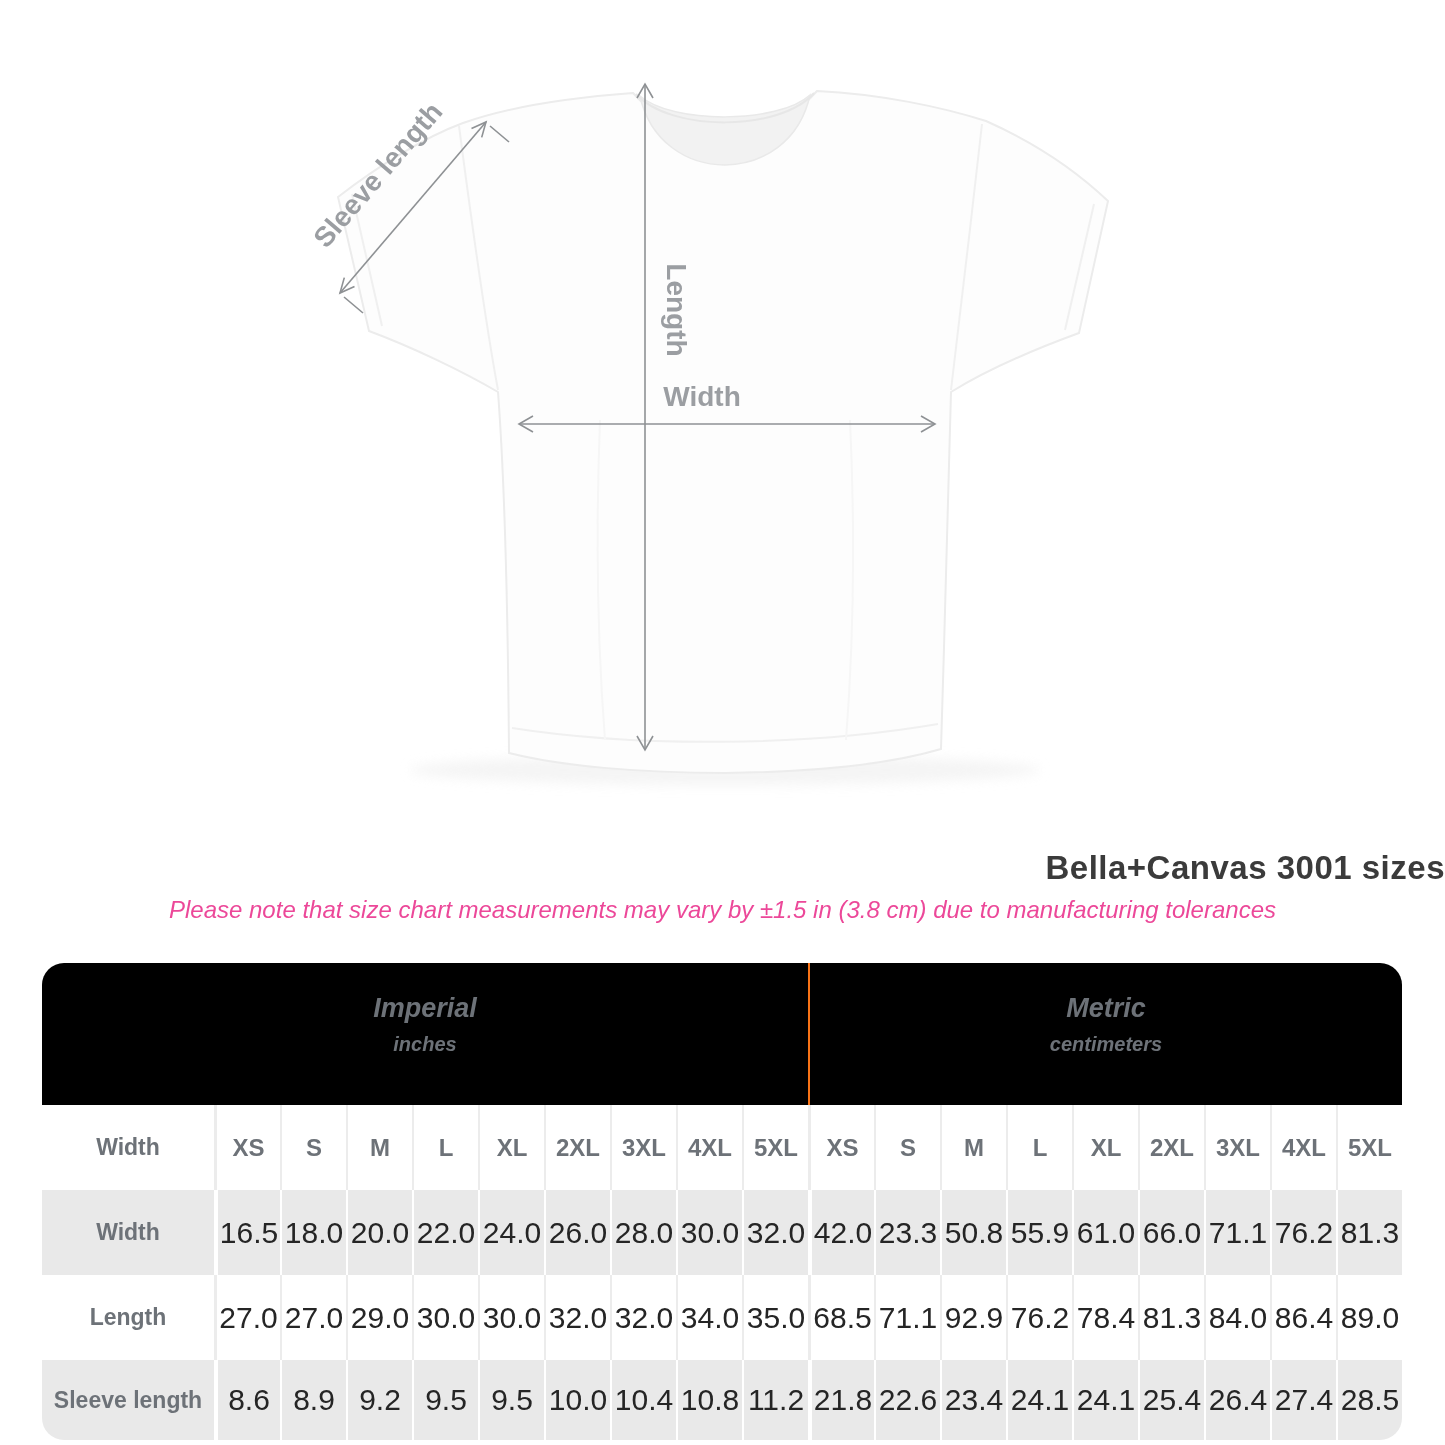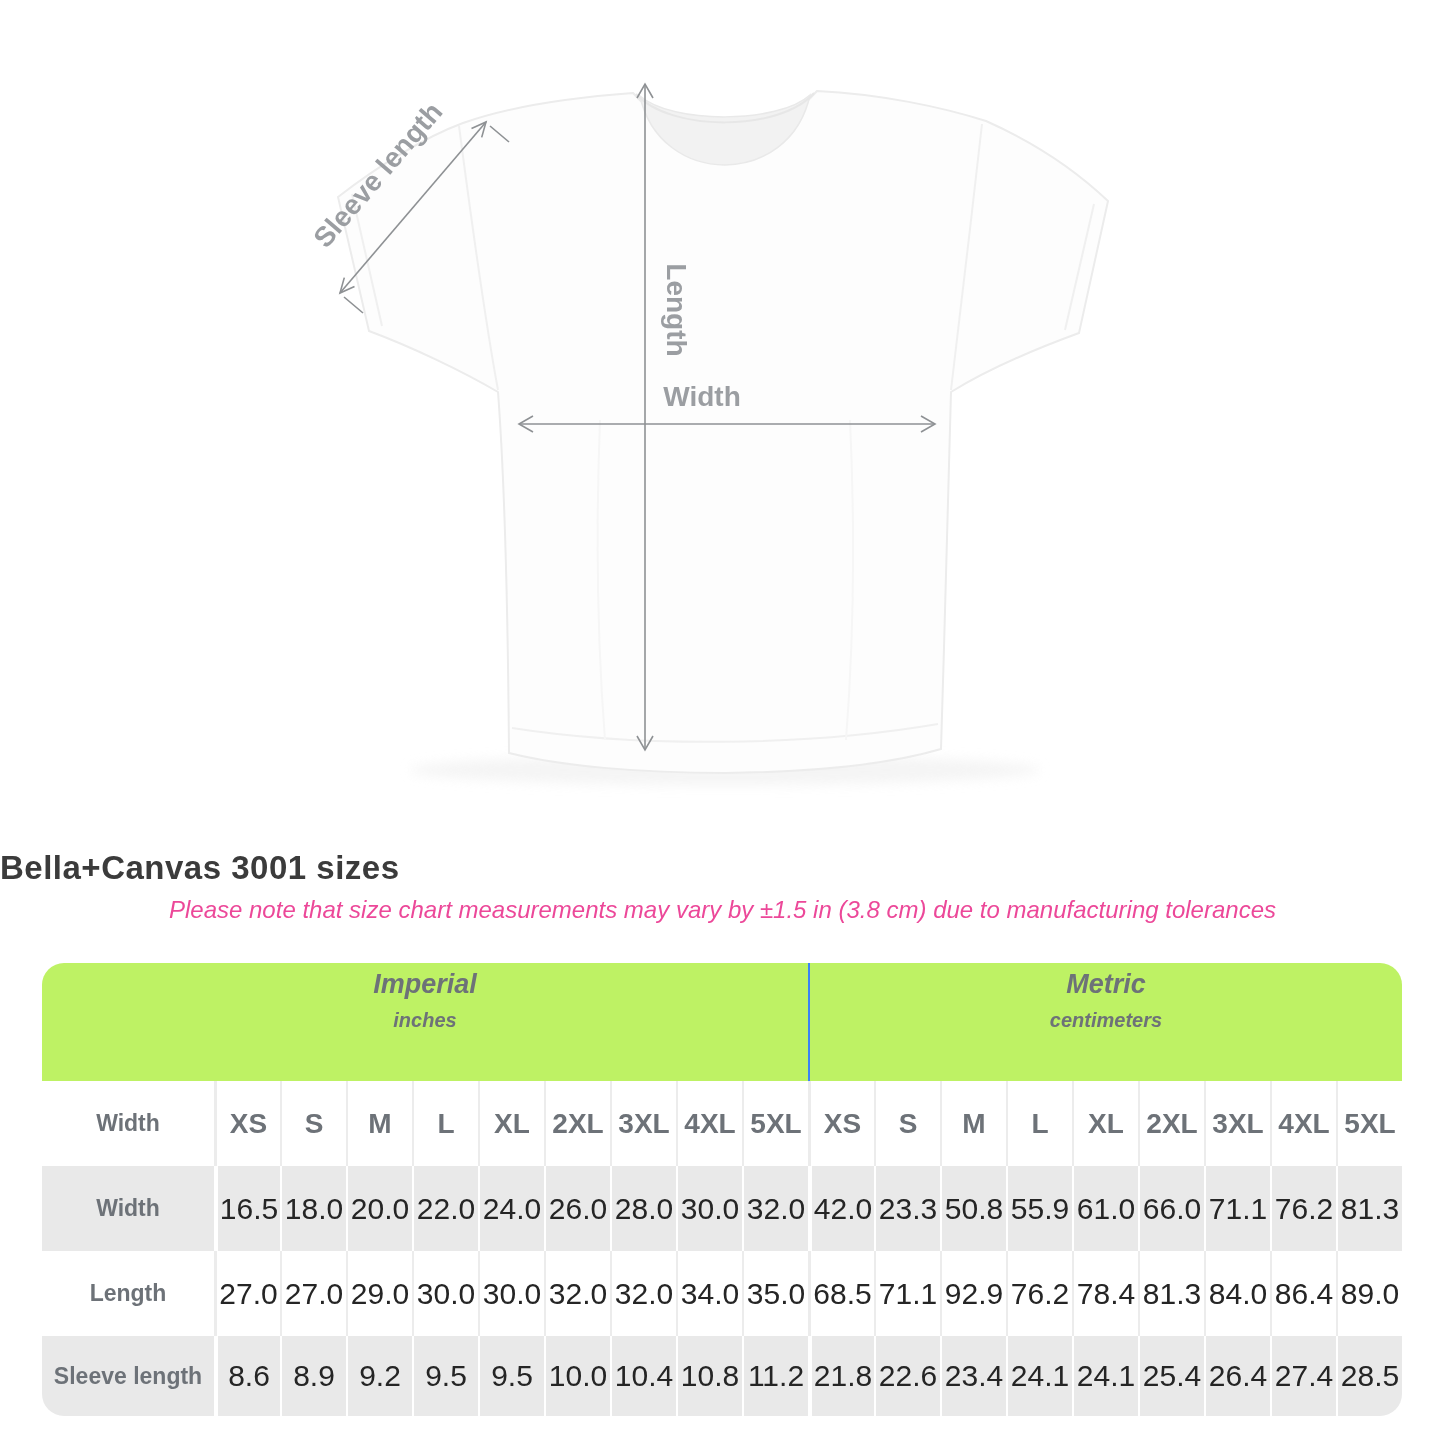--- a/index.html
+++ b/index.html
@@ -6,41 +6,41 @@
   body{width:1445px;height:1445px;position:relative;overflow:hidden;
        font-family:"Liberation Sans","DejaVu Sans",sans-serif;}
 
   
   .diagram{position:absolute;left:0;top:0;width:1445px;height:845px;}
   .dim{stroke:#8e9194;stroke-width:1.6;fill:none;}
   .dim-label{fill:#9b9ea2;font-weight:bold;font-size:28px;
              font-family:"Liberation Sans","DejaVu Sans",sans-serif;}
 
   
-  .title{position:absolute;left:0;top:849px;width:100%;text-align:left;
+  .title{position:absolute;left:0;top:849px;width:100%;text-align:right;
          font-size:33px;font-weight:bold;color:#3b3b3b;letter-spacing:.5px;}
   .note{position:absolute;left:0;top:896px;width:100%;text-align:center;
         font-style:italic;font-size:24px;color:#ec4899;}
 
   
   .tbl-wrap{position:absolute;left:42px;top:963px;width:1360px;
             border-radius:22px;overflow:hidden;}
   table{border-collapse:separate;border-spacing:0;table-layout:fixed;
         width:1360px;}
   col.cl{width:172px;}
   th,td{text-align:center;vertical-align:middle;padding:0;}
 
-  tr.band th{background:#bef264;height:112px;vertical-align:top;
-             padding-top:6px;}
+  tr.band th{background:#000000;height:112px;vertical-align:top;
+             padding-top:30px;}
   tr.band .u1{font-size:27px;font-weight:bold;font-style:italic;color:#6d7278;}
   tr.band .u2{font-size:20px;font-style:italic;color:#6d7278;margin-top:9px;}
-  tr.band th.sepband{border-left:2px solid #3b82f6;}
+  tr.band th.sepband{border-left:2px solid #f97316;}
 
   tr.hdr{background:#ffffff;}
-  tr.hdr th{height:85px;font-size:28px;font-weight:bold;color:#6d7278;}
+  tr.hdr th{height:85px;font-size:24px;font-weight:bold;color:#6d7278;}
   tr.hdr th{border-left:2px solid #ececec;}
   tr.hdr th.lab{border-left:none;font-size:23px;}
   tr.hdr th.first,tr.hdr th.sep{border-left:3px solid #ececec;}
 
   tr.w{background:#ffffff;}
   tr.w td{height:85px;border-left:2px solid #ececec;}
   tr.w td.first,tr.w td.sep{border-left:3px solid #ececec;}
   tr.w td.lab{border-left:none;}
 
   tr.g td{background:#e9e9e9;height:85px;border-left:2px solid #ffffff;}

